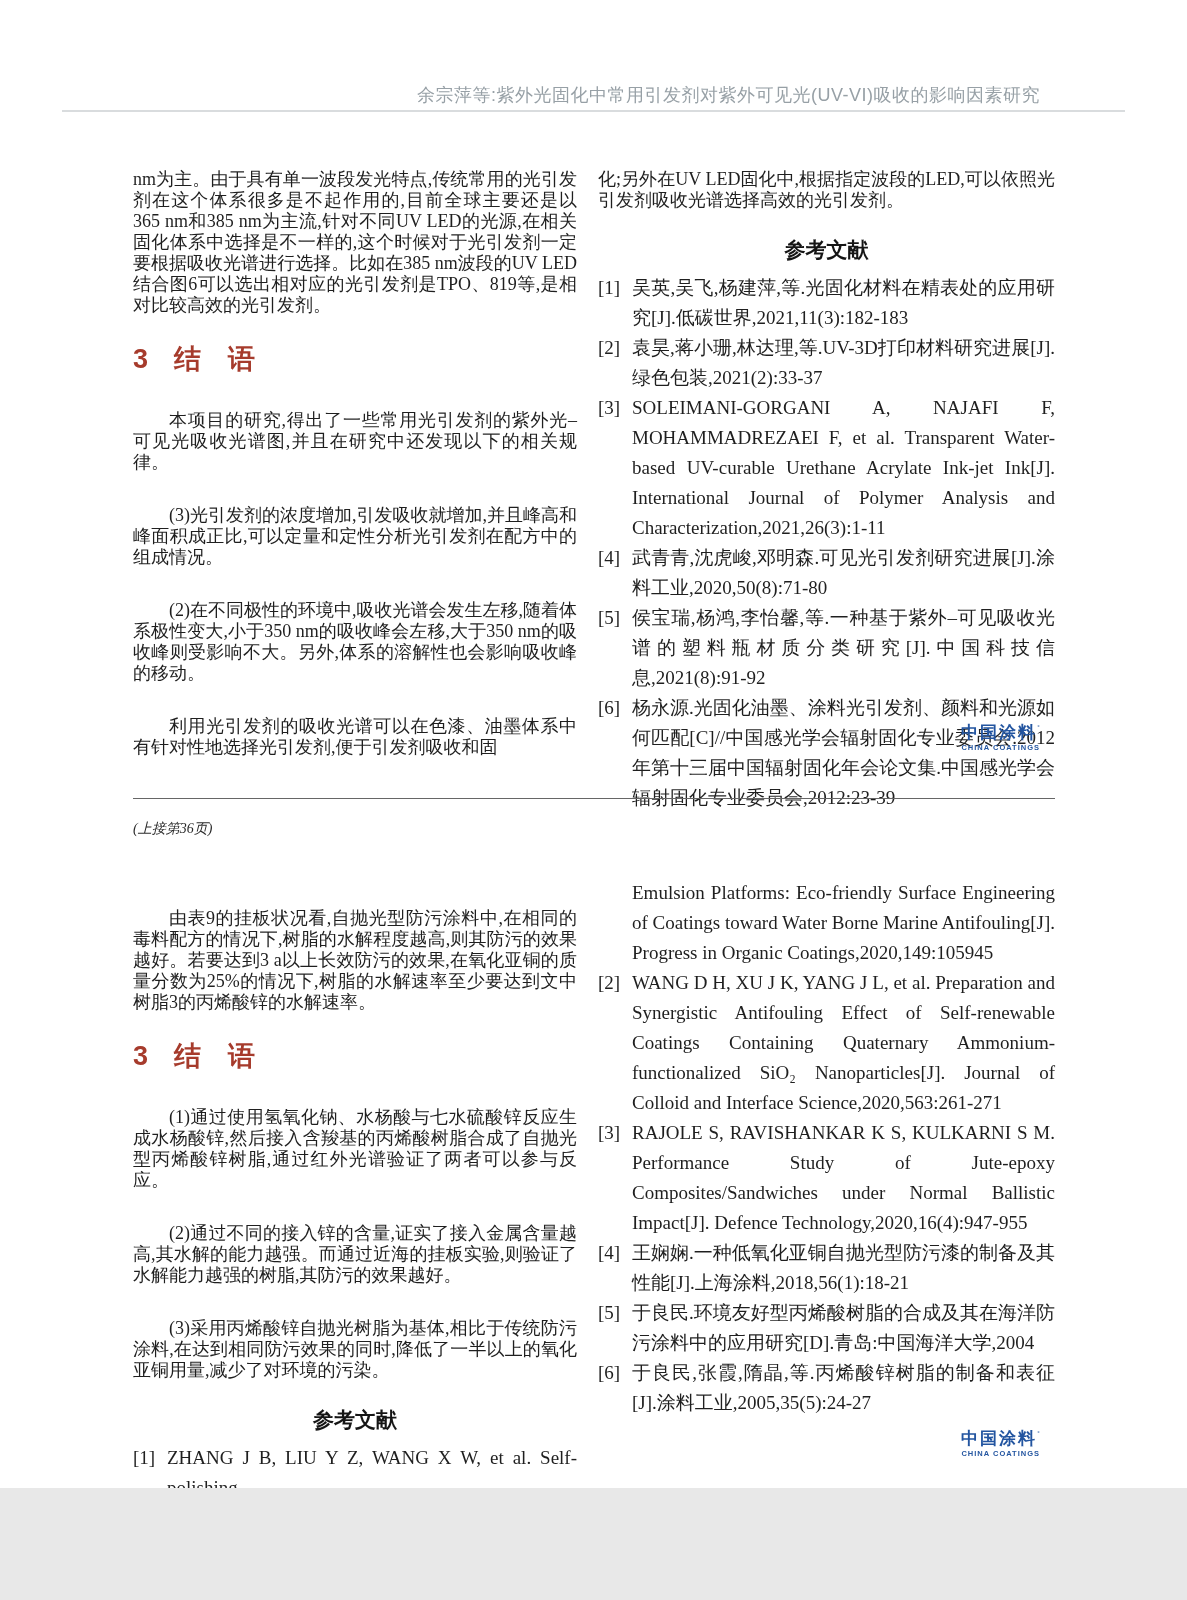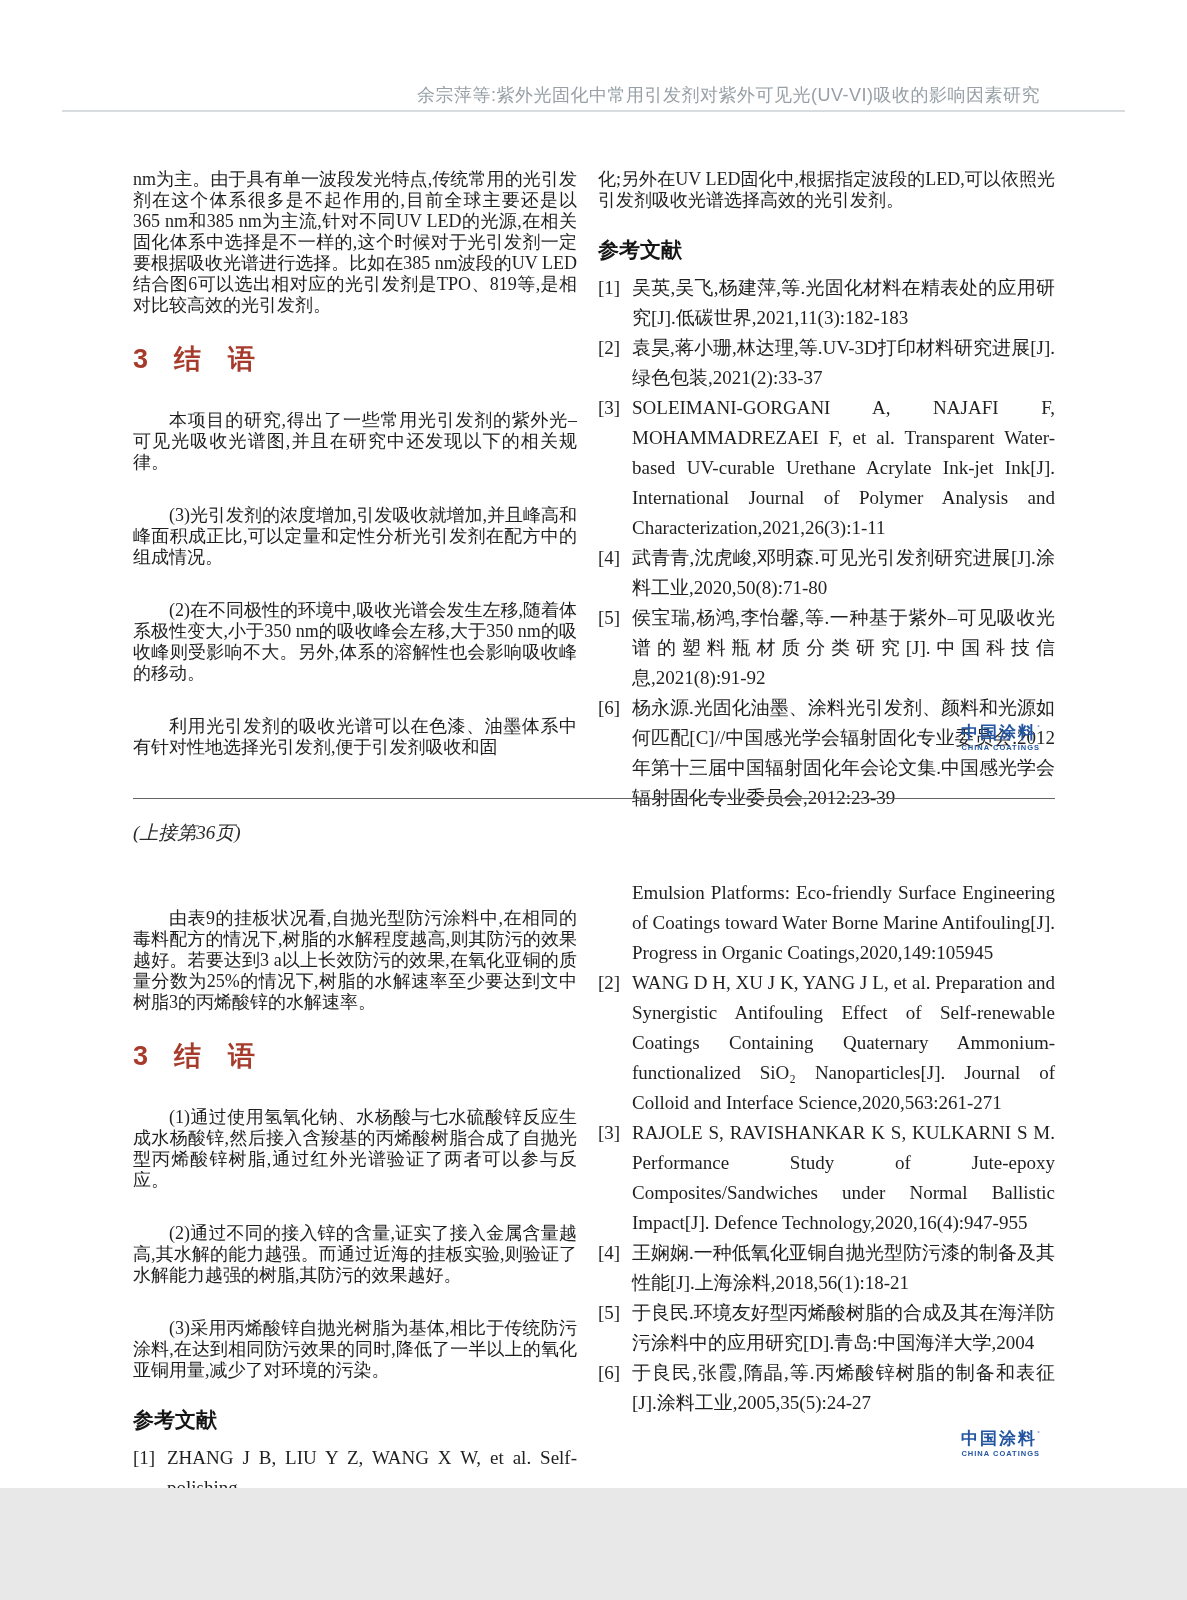--- a/index.html
+++ b/index.html
@@ -30,37 +30,37 @@
   .body-text {
     font-size:18px; line-height:21px; text-align:justify;margin-top:32px;
   }
   .indent { text-indent:2em; }
   .section-heading {
     margin:24px 0 8px 0; font-weight:bold; font-size:27px; line-height:38px;
     color:#a63b2c; font-family:"Liberation Sans","DejaVu Sans",sans-serif;
   }
   .section-heading .num { margin-right:26px; }
   .refs-heading {
-    margin:24px 0 8px 0; font-weight:bold;
+    margin:24px 0 8px 0; text-align:center; font-weight:bold;
     font-size:21px; line-height:30px;
     font-family:"Liberation Sans","DejaVu Sans",sans-serif; color:#151515;
   }
   .refs { font-size:19px; line-height:30px; }
   .ref { display:flex; align-items:flex-start; }
   .ref-label { flex:0 0 34px; }
   .ref-text { flex:1; text-align:justify; }
   .ref-cont { padding-left:34px; text-align:justify; }
   
   .section-divider {
     position:absolute; top:798px; left:133px; width:922px;
     height:1px; background:#666;
   }
   .continued-note {
     position:absolute; top:820px; left:133px;
-    font-size:19px; font-style:italic; color:#2a2a2a;
+    font-size:14px; font-style:italic; color:#2a2a2a;
   }
   
   .logo { position:absolute; right:147px; text-align:right; line-height:1; }
   .logo-1 { top:724px; }
   .logo-2 { top:1430px; }
   .logo-cn {
     font-family:"Liberation Sans","DejaVu Sans",sans-serif;
     font-weight:bold; font-size:17px; letter-spacing:2px; color:#2355a0;
   }
   .logo-mark { font-size:9px; vertical-align:top; color:#2355a0; }

